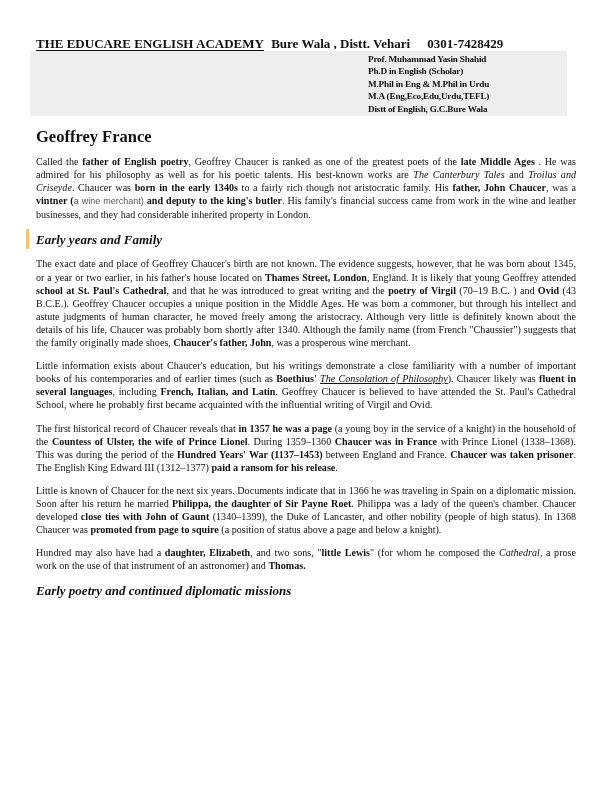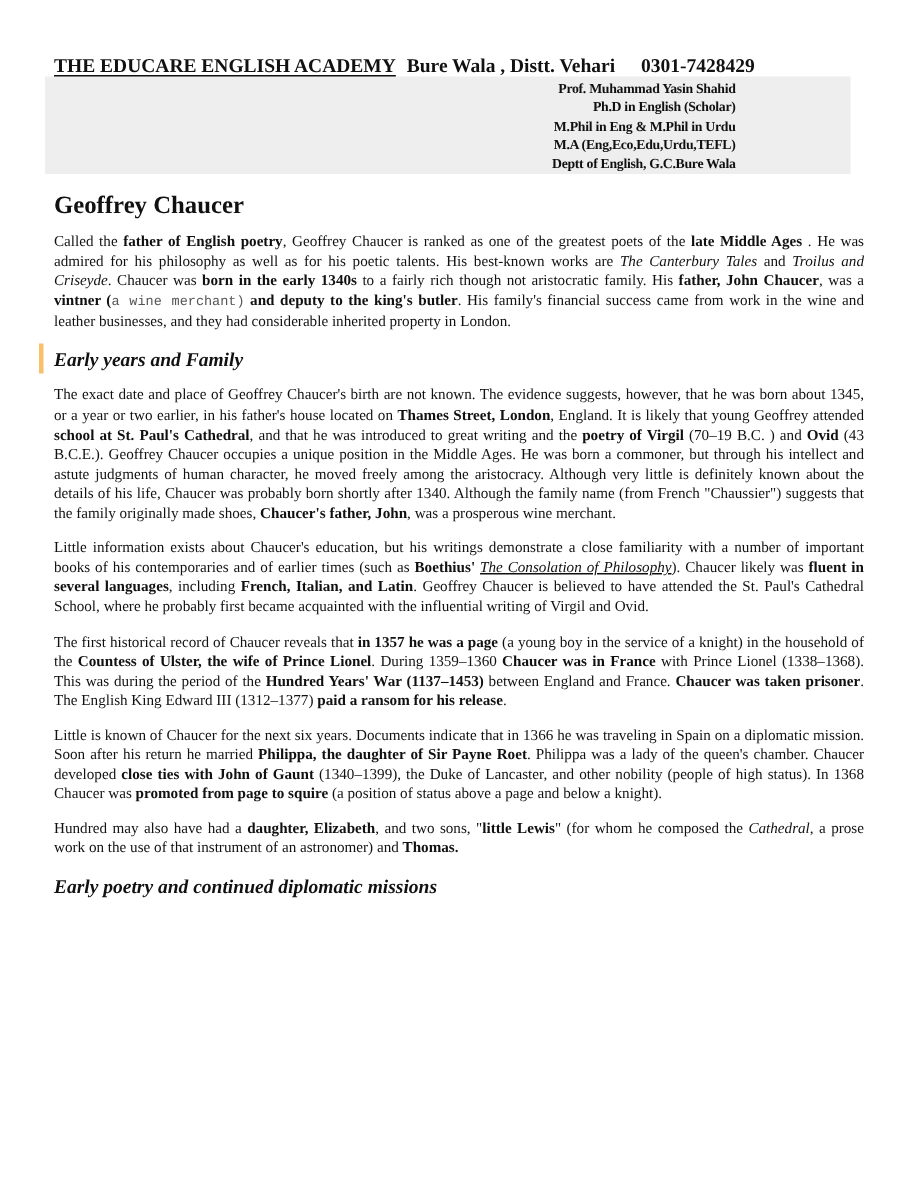--- a/index.html
+++ b/index.html
@@ -9,36 +9,36 @@
     }
     .page { position: absolute; left: 0; top: 0; width: 612px; height: 792px; }
     .header-line {
       position: absolute; left: 36px; top: 36px; white-space: nowrap;
       font-family: "Liberation Serif", serif; font-weight: bold; font-size: 13px; letter-spacing: 0px;
     }
     .header-line .academy { text-decoration: underline; text-underline-offset: 2px; text-decoration-thickness: 1.5px; }
     .header-line .gap { display: inline-block; width: 4px; }
     .header-line .phone { margin-left: 14px; }
     .credentials {
-      position: absolute; left: 30px; top: 51px; width: 537px; height: 65px; background: #eeeeee; text-align: right;
+      position: absolute; left: 30px; top: 51px; width: 537px; height: 65px; background: #eeeeee;
     }
     .credentials ul {
       list-style: none; margin: 0; padding: 0; position: absolute; left: 338px; top: 2px;
       font-family: "Liberation Serif", serif; font-weight: bold; font-size: 9.2px; line-height: 12.4px; letter-spacing: -0.2px;
     }
     .title {
       position: absolute; left: 36px; top: 127px; font-size: 16.5px; font-weight: bold; margin: 0;
     }
     .content {
       position: absolute; left: 36px; top: 155px; width: 540px;
     }
     p {
       margin: 0 0 10px 0; font-size: 10.1px; line-height: 13.1px; text-align: justify;
     }
-    p .sans { font-family: Liberation Mono, monospace; color: #555; font-size: 9px; }
+    p .sans { font-family: Liberation Sans, sans-serif; color: #555; font-size: 9px; }
     h2.section {
       position: relative; margin: 0 0 8px 0; font-size: 13px; font-style: italic; font-weight: bold; line-height: 18px;
     }
     h2.section.barred::before {
       content: ""; position: absolute; left: -10px; top: -2px; width: 3px; height: 20px; background: #f8c06a;
     }
     u.title-ref { text-decoration: underline; }
   </style>
 </head>
 <body>
@@ -50,25 +50,25 @@
     <span>Bure Wala , Distt. Vehari</span>
     <span class="phone">0301-7428429</span>
   </div>
 
   <div class="credentials">
     <ul>
       <li>Prof. Muhammad Yasin Shahid</li>
       <li>Ph.D in English (Scholar)</li>
       <li>M.Phil in Eng &amp; M.Phil in Urdu</li>
       <li>M.A (Eng,Eco,Edu,Urdu,TEFL)</li>
-      <li>Deptt of English,  G.C.Bure Wala</li>
+      <li>Distt of English,  G.C.Bure Wala</li>
     </ul>
   </div>
 
-  <h1 class="title">Geoffrey Chaucer</h1>
+  <h1 class="title">Geoffrey France</h1>
 
   <div class="content">
 
     <p><span>Called the </span><b>father of English poetry</b><span>, Geoffrey Chaucer is ranked as one of the greatest poets of the </span><b>late Middle Ages</b><span> . He was admired for his philosophy as well as for his poetic talents. His best-known works are </span><i>The Canterbury Tales</i><span> and </span><i>Troilus and Criseyde</i><span>. Chaucer was </span><b>born in the early 1340s</b><span> to a fairly rich though not aristocratic family. His </span><b>father, John Chaucer</b><span>, was a </span><b>vintner (</b><span class="sans">a wine merchant)</span><span> </span><b>and deputy to the king's butler</b><span>. His family's financial success came from work in the wine and leather businesses, and they had considerable inherited property in London.</span></p>
 
     <h2 class="section barred">Early years and Family</h2>
 
     <p><span>The exact date and place of Geoffrey Chaucer's birth are not known. The evidence suggests, however, that he was born about 1345, or a year or two earlier, in his father's house located on </span><b>Thames Street, London</b><span>, England. It is likely that young Geoffrey attended </span><b>school at St. Paul's Cathedral</b><span>, and that he was introduced to great writing and the </span><b>poetry of Virgil</b><span> (70–19 B.C. ) and </span><b>Ovid</b><span> (43 B.C.E.). Geoffrey Chaucer occupies a unique position in the Middle Ages. He was born a commoner, but through his intellect and astute judgments of human character, he moved freely among the aristocracy. Although very little is definitely known about the details of his life, Chaucer was probably born shortly after 1340. Although the family name (from French "Chaussier") suggests that the family originally made shoes, </span><b>Chaucer's father, John</b><span>, was a prosperous wine merchant.</span></p>
 
     <p><span>Little information exists about Chaucer's education, but his writings demonstrate a close familiarity with a number of important books of his contemporaries and of earlier times (such as </span><b>Boethius'</b><span> </span><i><u class="title-ref">The Consolation of Philosophy</u></i><span>). Chaucer likely was </span><b>fluent in several languages</b><span>, including </span><b>French, Italian, and Latin</b><span>. Geoffrey Chaucer is believed to have attended the St. Paul's Cathedral School, where he probably first became acquainted with the influential writing of Virgil and Ovid.</span></p>

